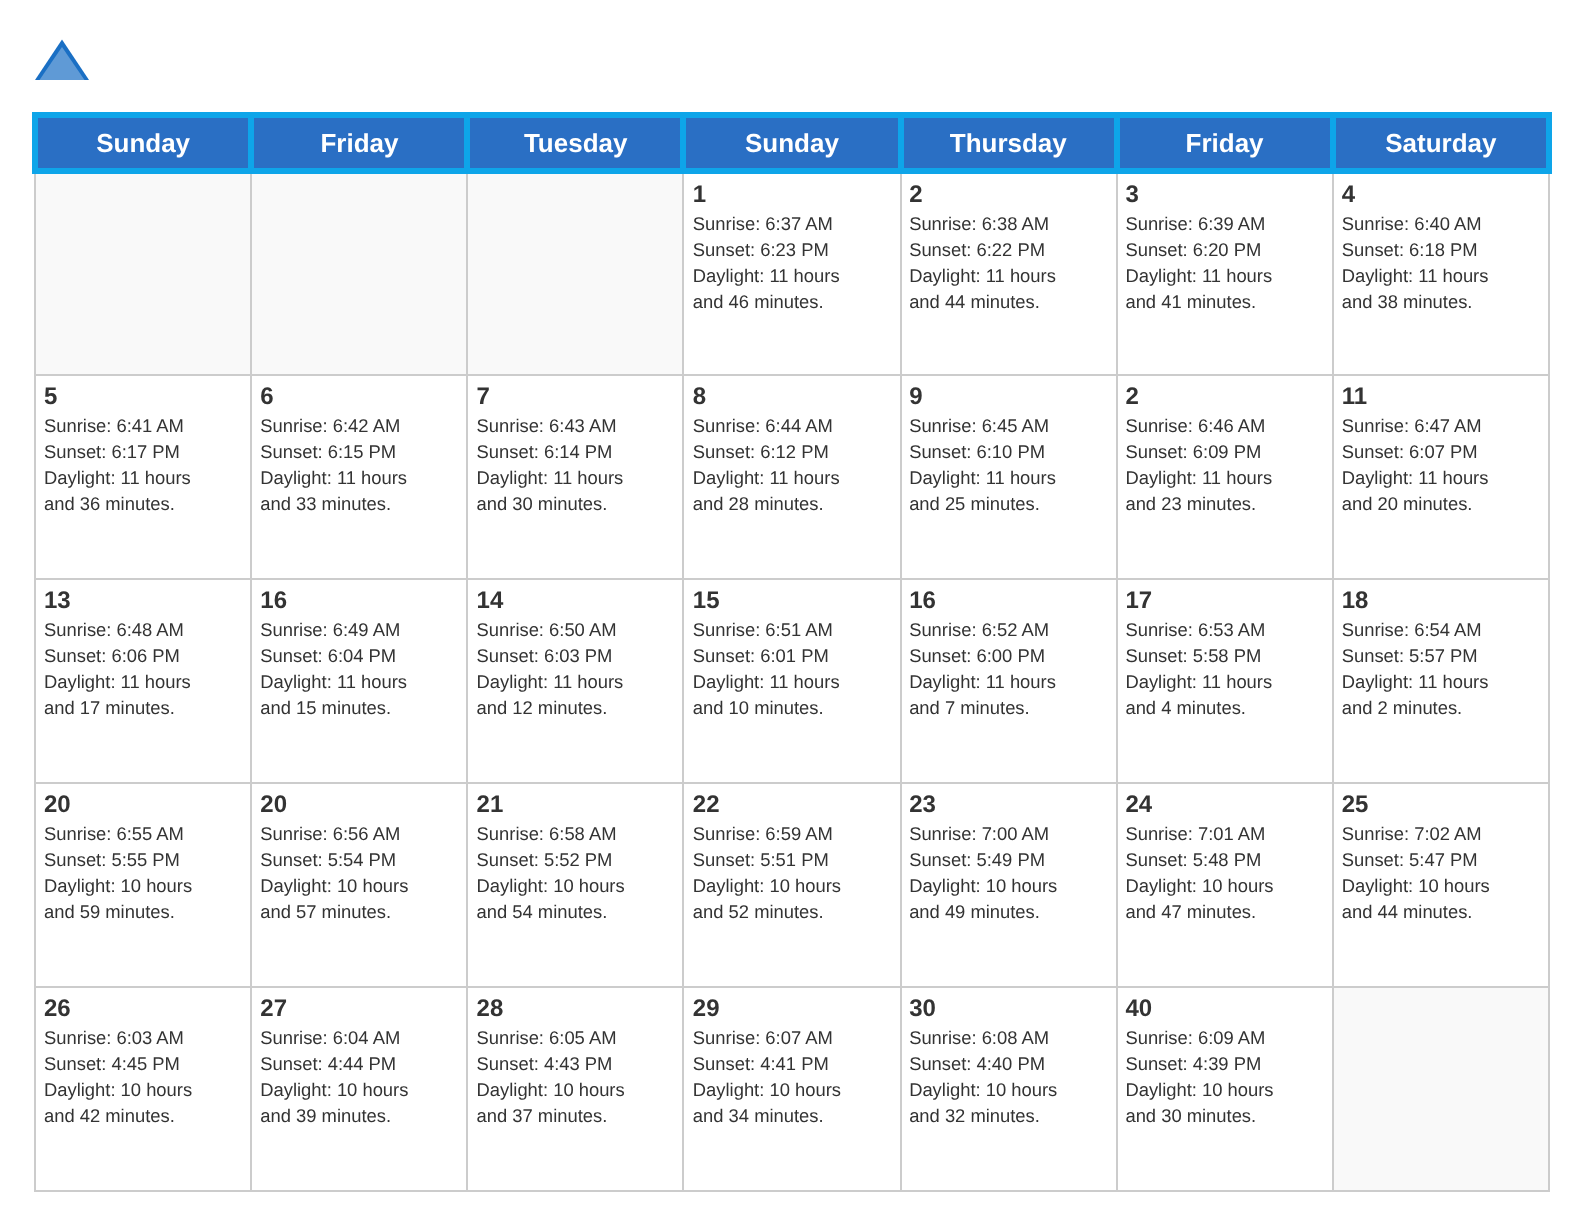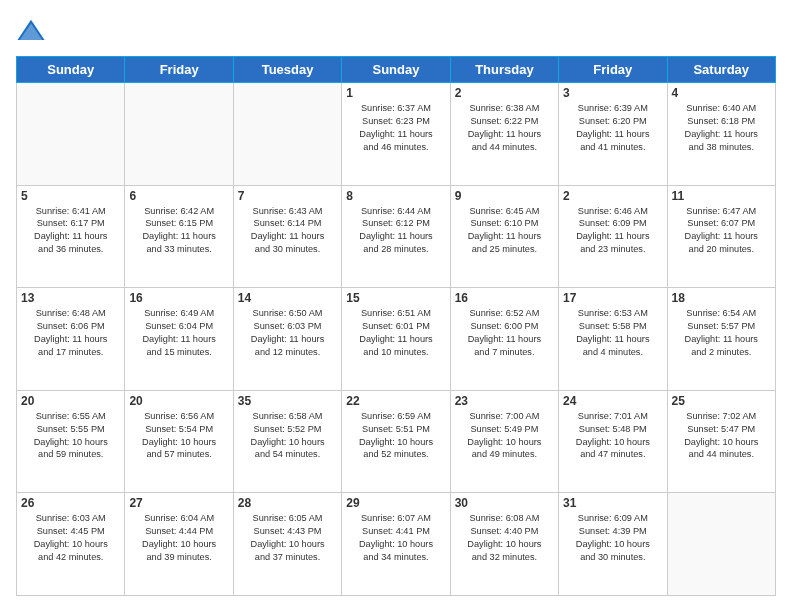--- a/index.html
+++ b/index.html
@@ -65,21 +65,21 @@
       border-collapse: collapse;
       width: 100%;
       table-layout: fixed;
     }
     .calendar th {
       background-color: #2a6fc4;
       color: #fff;
       text-align: center;
       padding: 5px 0;
       font-size: 13px;
-      border: 1px solid #0ea5e9;
+      border: 3px solid #0ea5e9;
     }
     .calendar td {
       border: 1px solid #ccc;
       vertical-align: top;
       padding: 3px 4px;
       font-size: 9.5px;
       color: #333;
       background: #fff;
       height: 82px;
     }
@@ -90,21 +90,20 @@
       font-size: 12px;
       font-weight: bold;
       color: #333;
       display: block;
       margin-bottom: 2px;
     }
     .day-info {
       line-height: 1.4;
       color: #333;
       font-size: 9.2px;
-      text-align: center;
     }
   </style>
 </head>
 <body>
 
 <div class="page">
   <div class="header">
     <div class="logo">
       <svg class="logo-icon" viewBox="0 0 40 40">
         <polygon points="20,5 38,32 2,32" fill="#1a6fc4"></polygon>
@@ -218,21 +217,21 @@
         <tr>
           <td>
             <span class="day-number">20</span>
             <div class="day-info">Sunrise: 6:55 AM<br>Sunset: 5:55 PM<br>Daylight: 10 hours<br>and 59 minutes.</div>
           </td>
           <td>
             <span class="day-number">20</span>
             <div class="day-info">Sunrise: 6:56 AM<br>Sunset: 5:54 PM<br>Daylight: 10 hours<br>and 57 minutes.</div>
           </td>
           <td>
-            <span class="day-number">35</span>
+            <span class="day-number">21</span>
             <div class="day-info">Sunrise: 6:58 AM<br>Sunset: 5:52 PM<br>Daylight: 10 hours<br>and 54 minutes.</div>
           </td>
           <td>
             <span class="day-number">22</span>
             <div class="day-info">Sunrise: 6:59 AM<br>Sunset: 5:51 PM<br>Daylight: 10 hours<br>and 52 minutes.</div>
           </td>
           <td>
             <span class="day-number">23</span>
             <div class="day-info">Sunrise: 7:00 AM<br>Sunset: 5:49 PM<br>Daylight: 10 hours<br>and 49 minutes.</div>
           </td>
@@ -260,20 +259,20 @@
           </td>
           <td>
             <span class="day-number">29</span>
             <div class="day-info">Sunrise: 6:07 AM<br>Sunset: 4:41 PM<br>Daylight: 10 hours<br>and 34 minutes.</div>
           </td>
           <td>
             <span class="day-number">30</span>
             <div class="day-info">Sunrise: 6:08 AM<br>Sunset: 4:40 PM<br>Daylight: 10 hours<br>and 32 minutes.</div>
           </td>
           <td>
-            <span class="day-number">31</span>
+            <span class="day-number">40</span>
             <div class="day-info">Sunrise: 6:09 AM<br>Sunset: 4:39 PM<br>Daylight: 10 hours<br>and 30 minutes.</div>
           </td>
           <td class="empty"></td>
         </tr>
       </tbody>
   </table>
 </div>
 
 </body></html>

